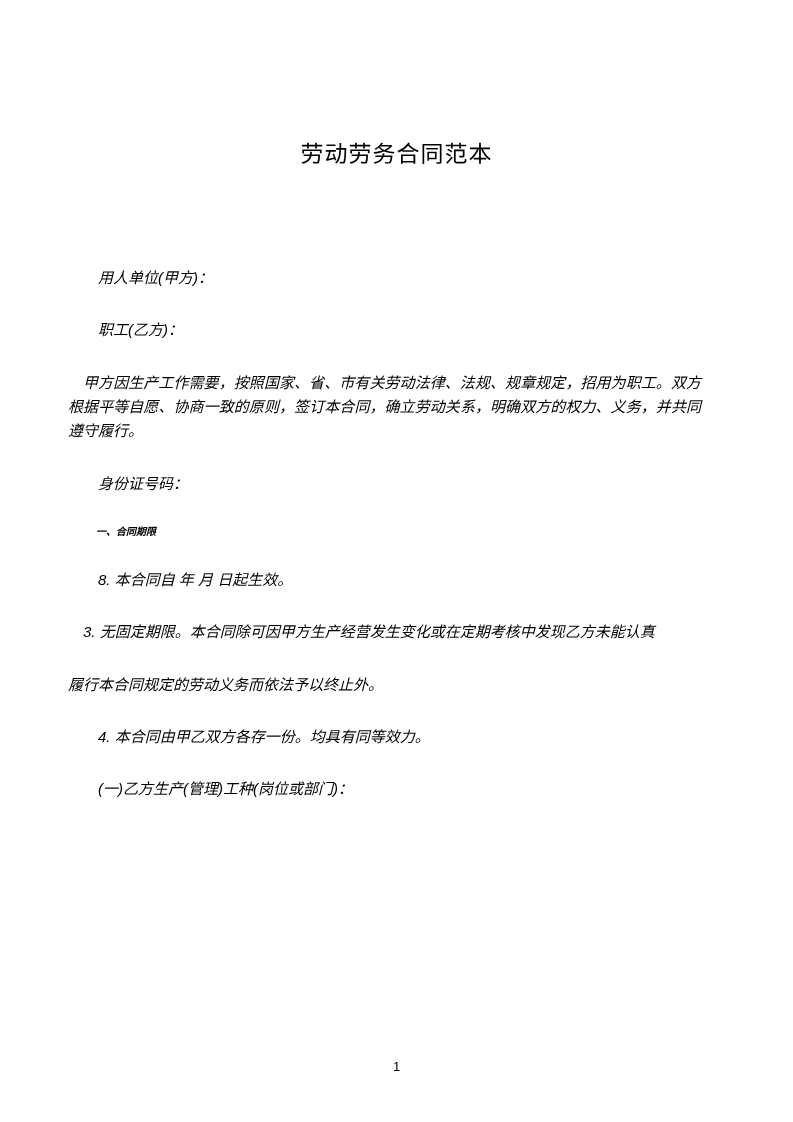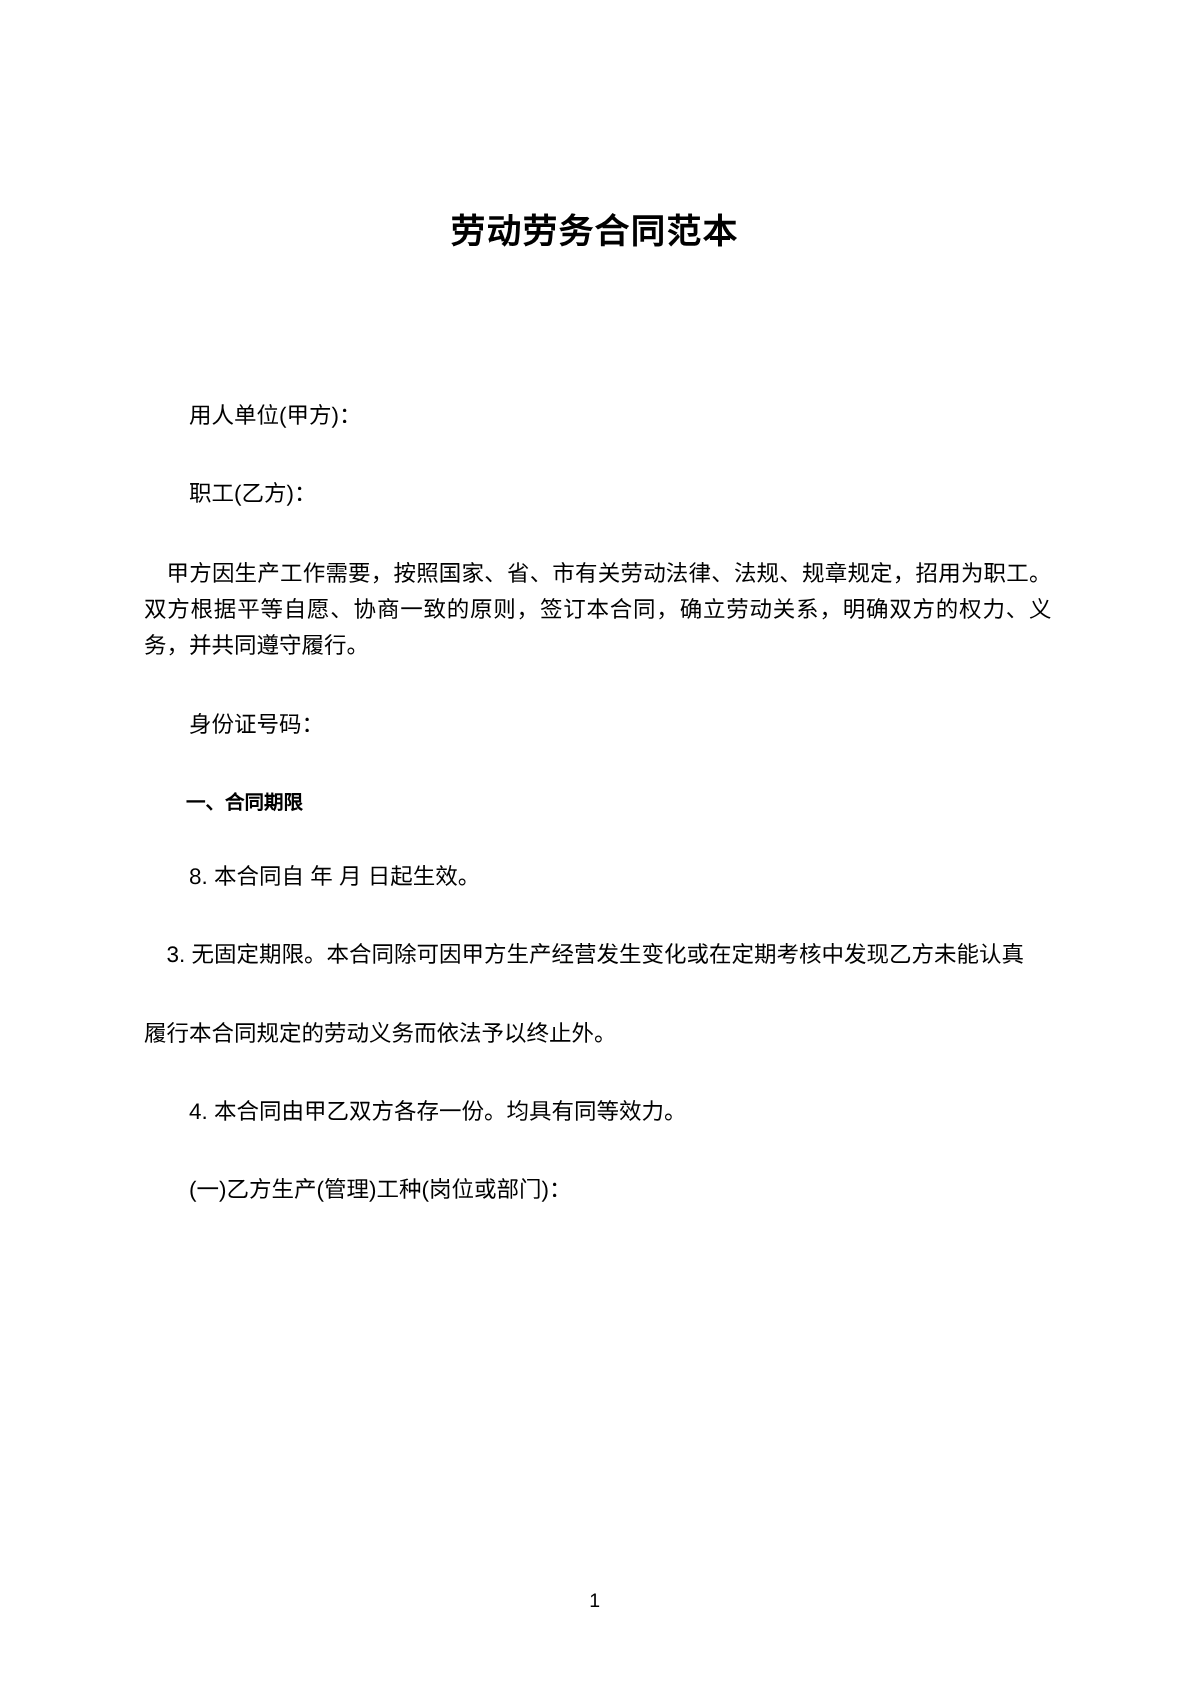--- a/index.html
+++ b/index.html
@@ -18,45 +18,46 @@
   .page {
     width: 793px;
     height: 1122px;
     box-sizing: border-box;
     padding: 0;
     position: relative;
   }
   .doc-title {
     text-align: center;
     font-size: 23px;
-    font-weight: bold;
+    font-weight: normal;
     letter-spacing: 1px;
     margin: 0;
     padding-top: 138px;
     line-height: 1.4;
   }
   .body-block {
     margin-top: 96px;
-    padding-left: 96px;
+    padding-left: 68px;
     padding-right: 92px;
+    font-style: italic;
   }
   .para {
     font-size: 15px;
     line-height: 1.62;
     margin: 0 0 28px 0;
     text-align: justify;
   }
   .para.indent1 {
     text-indent: 30px;
   }
   .para.indent-half {
     text-indent: 15px;
   }
   .heading {
-    font-size: 13px;
+    font-size: 10px;
     font-weight: bold;
     line-height: 1.62;
     margin: 16px 0 28px 0;
     text-indent: 28px;
   }
   .justified {
     text-align: justify;
     text-justify: inter-ideograph;
   }
   .page-number {

